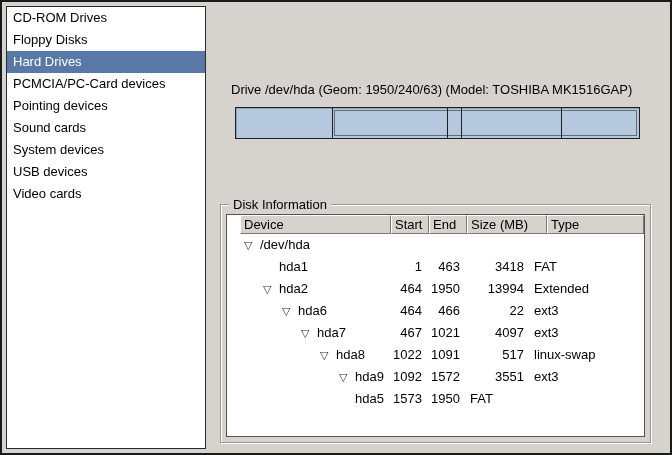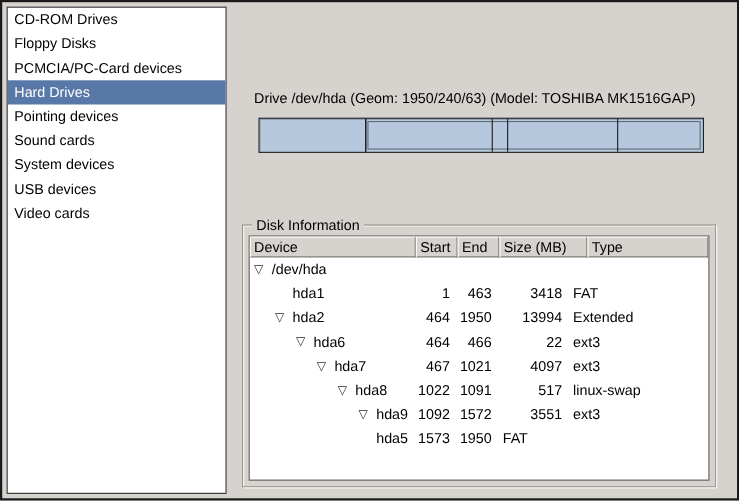--- a/index.html
+++ b/index.html
@@ -71,20 +71,21 @@
     padding: 0 4px;
     line-height: 15px;
     white-space: nowrap;
   }
   .table {
     position: absolute;
     left: 5px; top: 9px; right: 5px; bottom: 5px;
     background: #ffffff;
     border: 1px solid #55534e;
     overflow: hidden;
+    padding-left: 13px;
   }
   .thead { display: flex; height: 19px; background: #d6d3ce; }
   .th {
     flex: 0 0 auto;
     border-top: 1px solid #ffffff;
     border-left: 1px solid #ffffff;
     border-right: 1px solid #7a786f;
     border-bottom: 1px solid #7a786f;
     padding-left: 3px;
     line-height: 17px;
@@ -112,22 +113,22 @@
   .device-label { white-space: nowrap; }
 </style>
 </head>
 <body>
 
 <div class="window">
 
   <div class="sidebar">
       <div class="list-item">CD-ROM Drives</div>
       <div class="list-item">Floppy Disks</div>
+      <div class="list-item selected" style="background: rgb(88, 120, 168);">Hard Drives</div>
       <div class="list-item">PCMCIA/PC-Card devices</div>
-      <div class="list-item selected" style="background: rgb(88, 120, 168);">Hard Drives</div>
       <div class="list-item">Pointing devices</div>
       <div class="list-item">Sound cards</div>
       <div class="list-item">System devices</div>
       <div class="list-item">USB devices</div>
       <div class="list-item">Video cards</div>
     </div>
 
   <div class="drive-title">Drive /dev/hda (Geom: 1950/240/63) (Model: TOSHIBA MK1516GAP)</div>
 
   <div class="partition-bar" style="background: rgb(181, 200, 221);">

